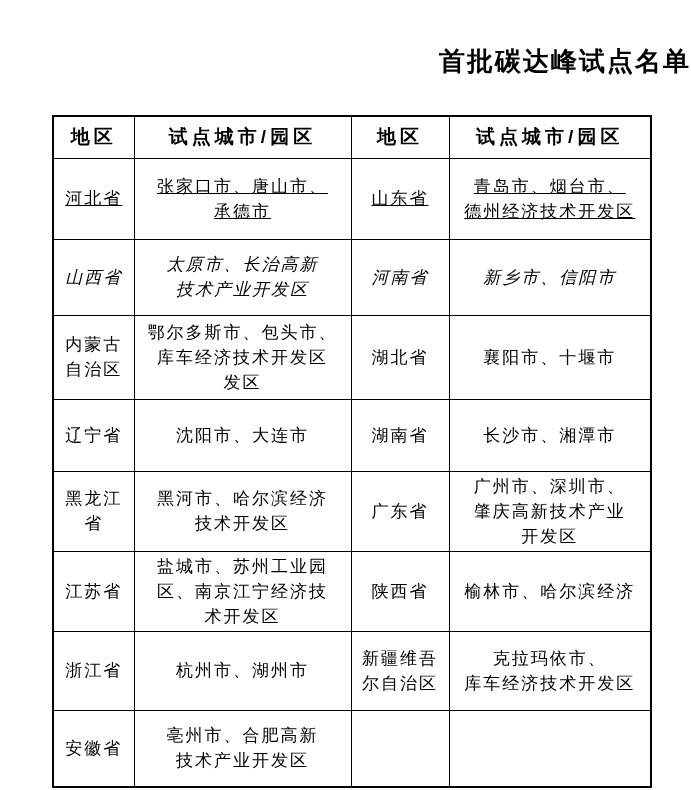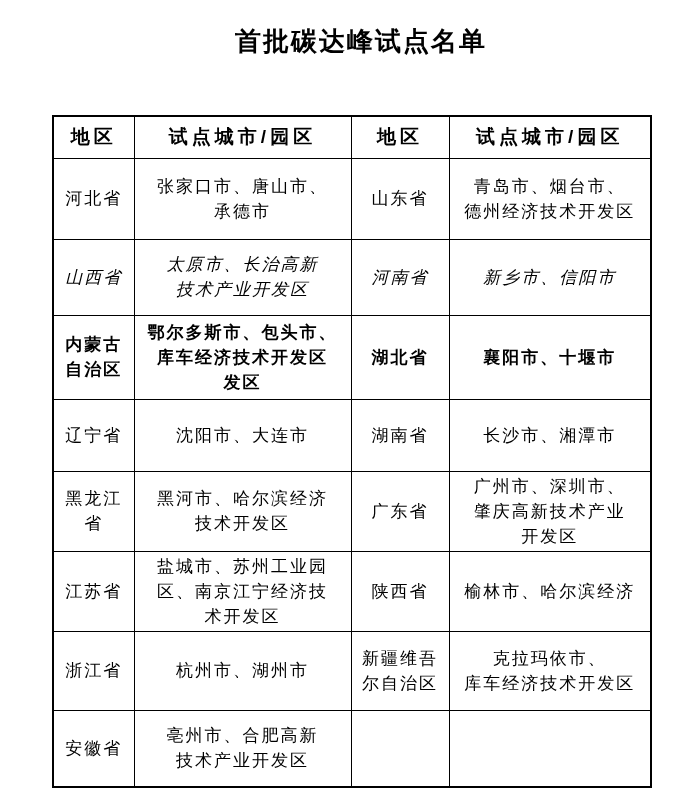--- a/index.html
+++ b/index.html
@@ -12,24 +12,24 @@
     overflow: hidden;
   }
   .page {
     position: relative;
     width: 691px;
     height: 790px;
     background: #ffffff;
   }
   .doc-title {
     position: absolute;
-    top: 24px;
+    top: 44px;
     left: 0;
     width: 100%;
-    text-align: center;
+    text-align: right;
     font-size: 26px;
     font-weight: bold;
     letter-spacing: 2px;
     font-family: "Liberation Serif", "DejaVu Serif", serif;
     color: #000000;
     padding-left: 31px;
   }
   table.pilot-table {
     position: absolute;
     top: 115px;
@@ -62,23 +62,23 @@
     font-size: 17px;
     letter-spacing: 2px;
     line-height: 25px;
     text-align: center;
     vertical-align: middle;
     white-space: pre-line;
     padding: 2px 4px;
   }
   
   tr.hdr-row   { height: 42px; }
-  tr.row-0 { height: 81px; }
+  tr.row-0 { height: 81px; text-decoration: underline; }
   tr.row-1 { height: 76px; font-style: italic; }
-  tr.row-2 { height: 84px; font-weight: bold; }
+  tr.row-2 { height: 84px; }
   tr.row-3 { height: 72px; margin-left: 40px; }
   tr.row-4 { height: 80px; }
   tr.row-5 { height: 76px; }
   tr.row-6 { height: 79px; }
   tr.row-7 { height: 77px; border-radius: 24px; }
   col.c-region  { width: 81px; }
   col.c-cities  { width: 217px; }
   col.c-region2 { width: 98px; }
   col.c-cities2 { width: 202px; }
 </style>

